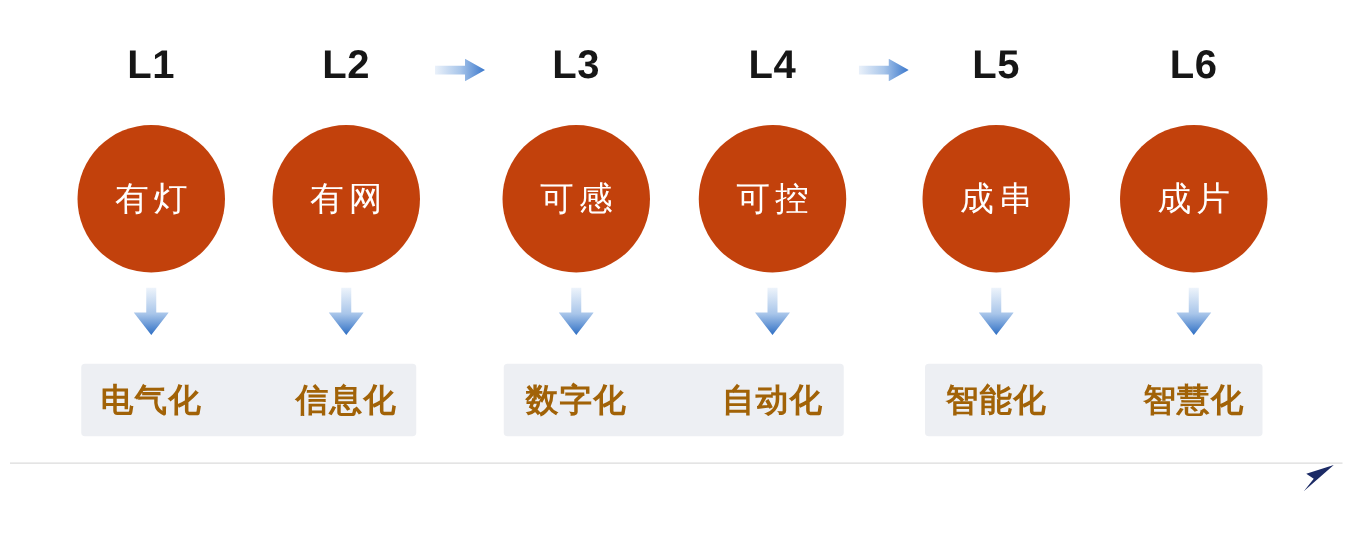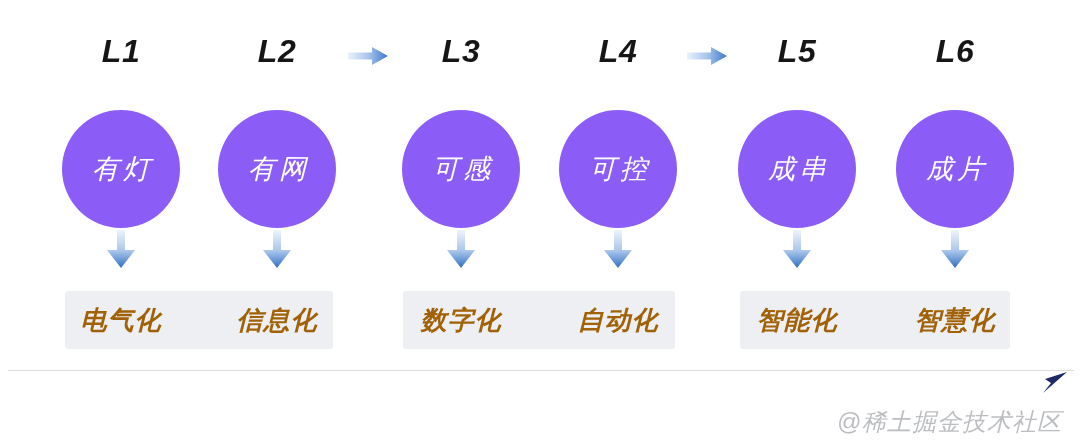--- a/index.html
+++ b/index.html
@@ -5,37 +5,36 @@
   * { margin: 0; padding: 0; box-sizing: border-box; }
   html, body { background: #ffffff; }
   body { font-family: "Liberation Sans", sans-serif; }
 
   .canvas {
     position: relative;
     width: 1080px;
     height: 444px;
     background: #ffffff;
     overflow: hidden;
-    font-style: italic;
   }
 
   
   .col { position: absolute; left: var(--cx); top: 0; width: 0; height: 100%; }
 
   .lvl-label {
     position: absolute; top: 33px; left: 0;
     transform: translateX(-50%);
     font-size: 32px; font-weight: 600; color: #161616;
     white-space: nowrap; letter-spacing: 0.5px;
   }
 
   .circle {
-    position: absolute; top: 110px; left: -59px;
+    position: absolute; top: 100px; left: -59px;
     width: 118px; height: 118px; border-radius: 50%;
-    background: #8b5cf6;
+    background: #c2410c;
     display: flex; align-items: center; justify-content: center;
     color: #ffffff; font-size: 27px; font-weight: 500;
     letter-spacing: 4px; padding-left: 4px;
   }
 
   .varrow { position: absolute; top: 230px; left: -14px; width: 28px; height: 38px; }
 
   .stage {
     position: absolute; top: 291px; left: 0;
     transform: translateX(-50%);
@@ -168,15 +167,14 @@
     </svg>
     <div class="stage">智慧化</div>
   </div>
 
   <div class="divider"></div>
 
   <svg class="logo-arrow" viewBox="0 0 32 26">
     <polygon points="31,2 9,9 15,13 7,23" fill="#1c2b66"></polygon>
   </svg>
 
-  <div class="watermark">@稀土掘金技术社区</div>
 
 </div>
 
 </body></html>

